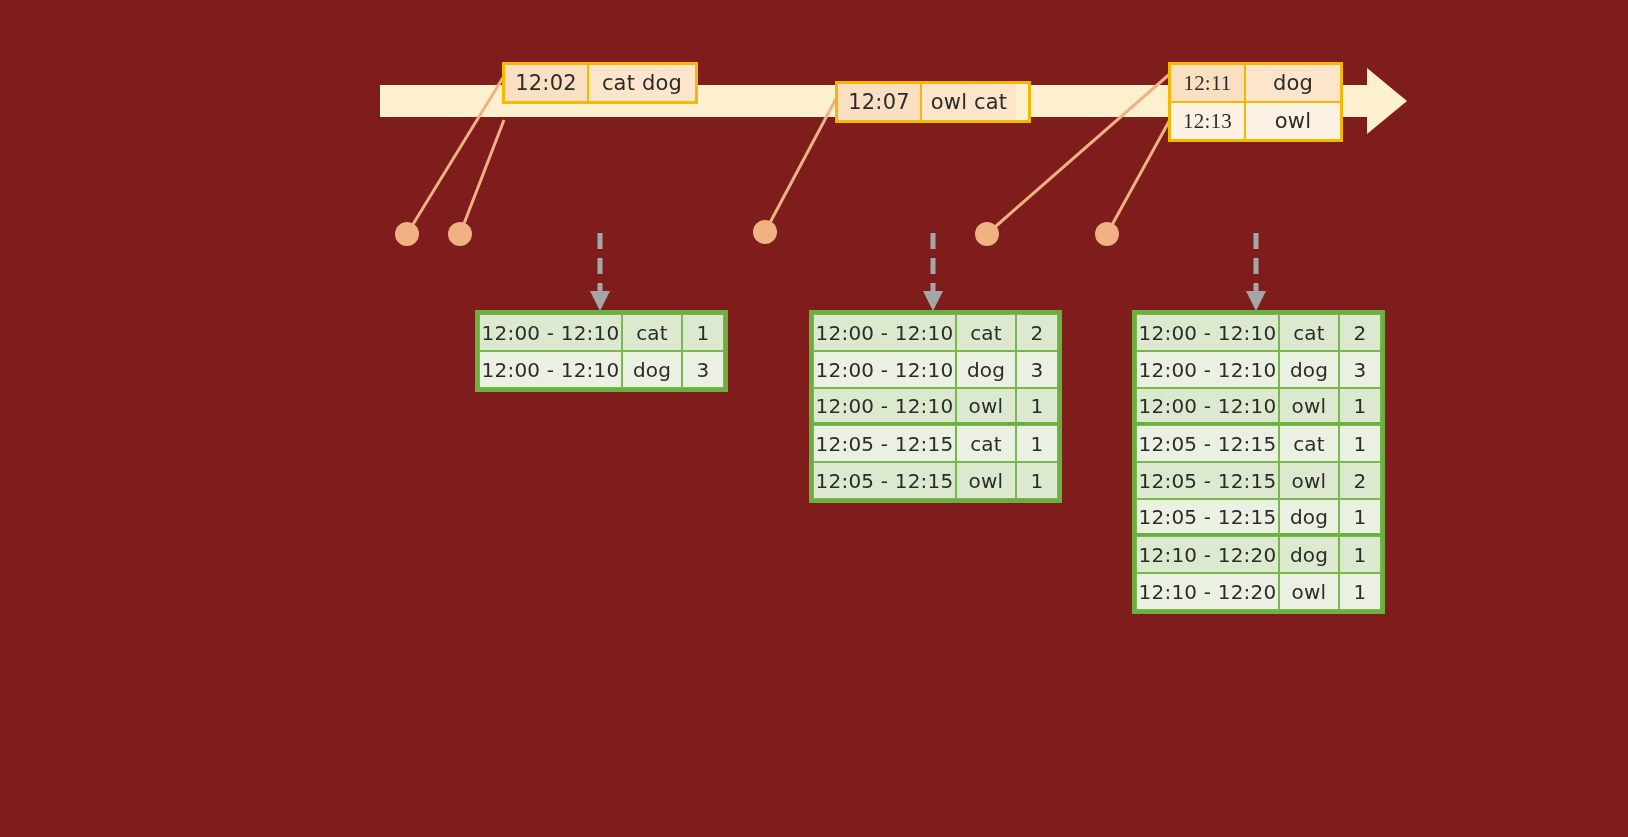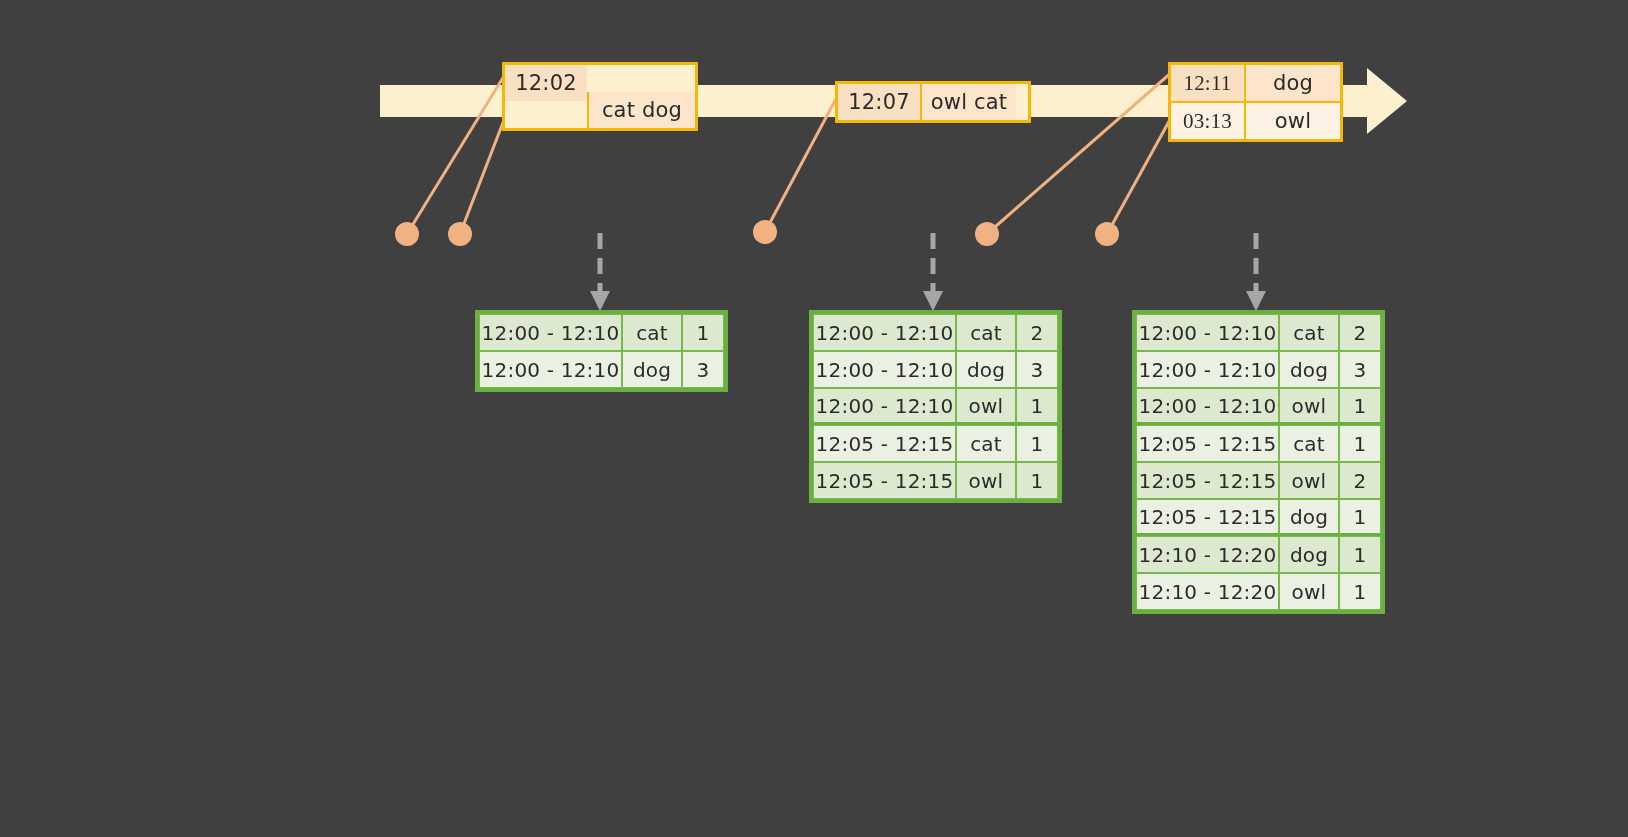--- a/index.html
+++ b/index.html
@@ -4,21 +4,21 @@
 <style>
   html, body {
     margin: 0;
     padding: 0;
     background: #000000;
   }
   #canvas {
     position: relative;
     width: 1628px;
     height: 837px;
-    background: #404040;
+    background: #7f1d1d;
     overflow: hidden;
     font-family: "DejaVu Sans", "Liberation Sans", sans-serif;
   }
 
   
   .timeline-bar {
     position: absolute;
     left: 380px;
     top: 85px;
     width: 1000px;
@@ -61,21 +61,21 @@
     letter-spacing: .2px;
   }
   .ev-cell.time { background: #fae0c2; }
   .ev-cell.words { background: #fce5cb; border-left: 2px solid #f5b800; }
   .ev-row.alt .ev-cell.time { background: #fdf1e4; }
   .ev-row.alt .ev-cell.words { background: #fdf1e4; }
 
   
   #ev-group-1 { left: 502px; top: 62px; width: 196px; }
   #ev-group-1 .ev-cell.time  { width: 82px; }
-  #ev-group-1 .ev-cell.words { width: 108px; margin-top: 27px; }
+  #ev-group-1 .ev-cell.words { width: 108px; }
   
   #ev-group-2 { left: 835px; top: 81px; width: 196px; }
   #ev-group-2 .ev-cell.time  { width: 82px; }
   #ev-group-2 .ev-cell.words { width: 96px; }
   
   #ev-group-3 { left: 1168px; top: 62px; width: 175px; }
   #ev-group-3 .ev-cell.time  { width: 73px; font-family: Liberation Serif, serif; }
   #ev-group-3 .ev-cell.words { width: 96px; }
 
   
@@ -175,21 +175,21 @@
       <div class="ev-cell words">owl cat</div>
     </div>
   </div>
 
   <div class="ev-group" id="ev-group-3">
     <div class="ev-row">
       <div class="ev-cell time">12:11</div>
       <div class="ev-cell words">dog</div>
     </div>
     <div class="ev-row alt">
-      <div class="ev-cell time">03:13</div>
+      <div class="ev-cell time">12:13</div>
       <div class="ev-cell words">owl</div>
     </div>
   </div>
 
   <svg class="dash-arrow" style="left:587px; top:233px;" viewBox="0 0 26 80">
     <line x1="13" y1="0" x2="13" y2="60" stroke="#a6a6a6" stroke-width="5" stroke-dasharray="16,9"></line>
     <polygon points="3,58 23,58 13,78" fill="#a6a6a6"></polygon>
   </svg>
   <svg class="dash-arrow" style="left:920px; top:233px;" viewBox="0 0 26 80">
     <line x1="13" y1="0" x2="13" y2="60" stroke="#a6a6a6" stroke-width="5" stroke-dasharray="16,9"></line>

